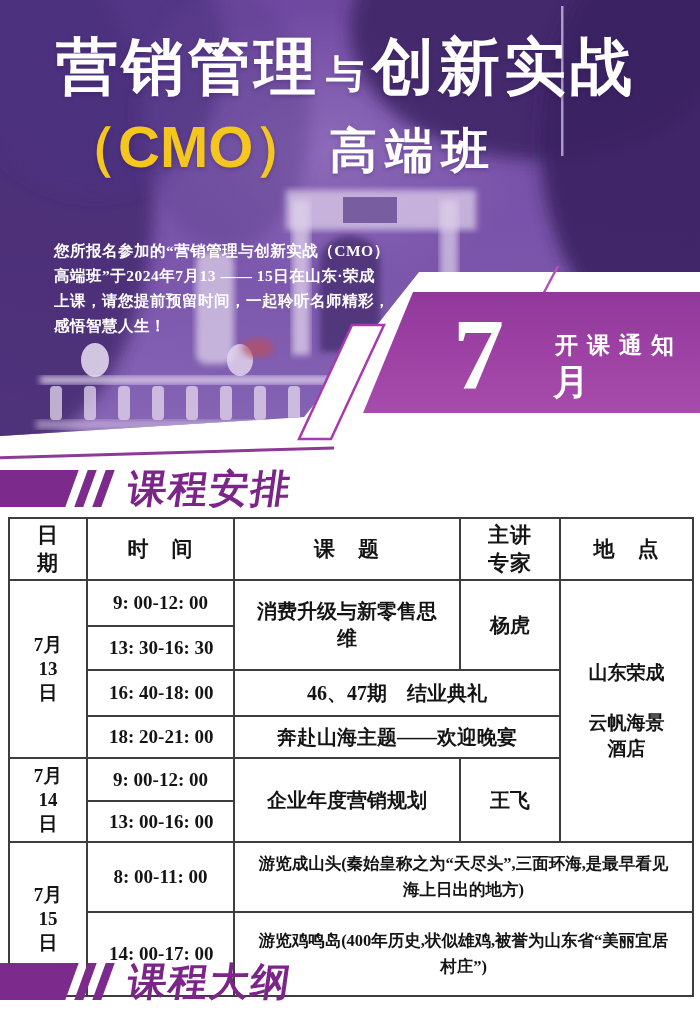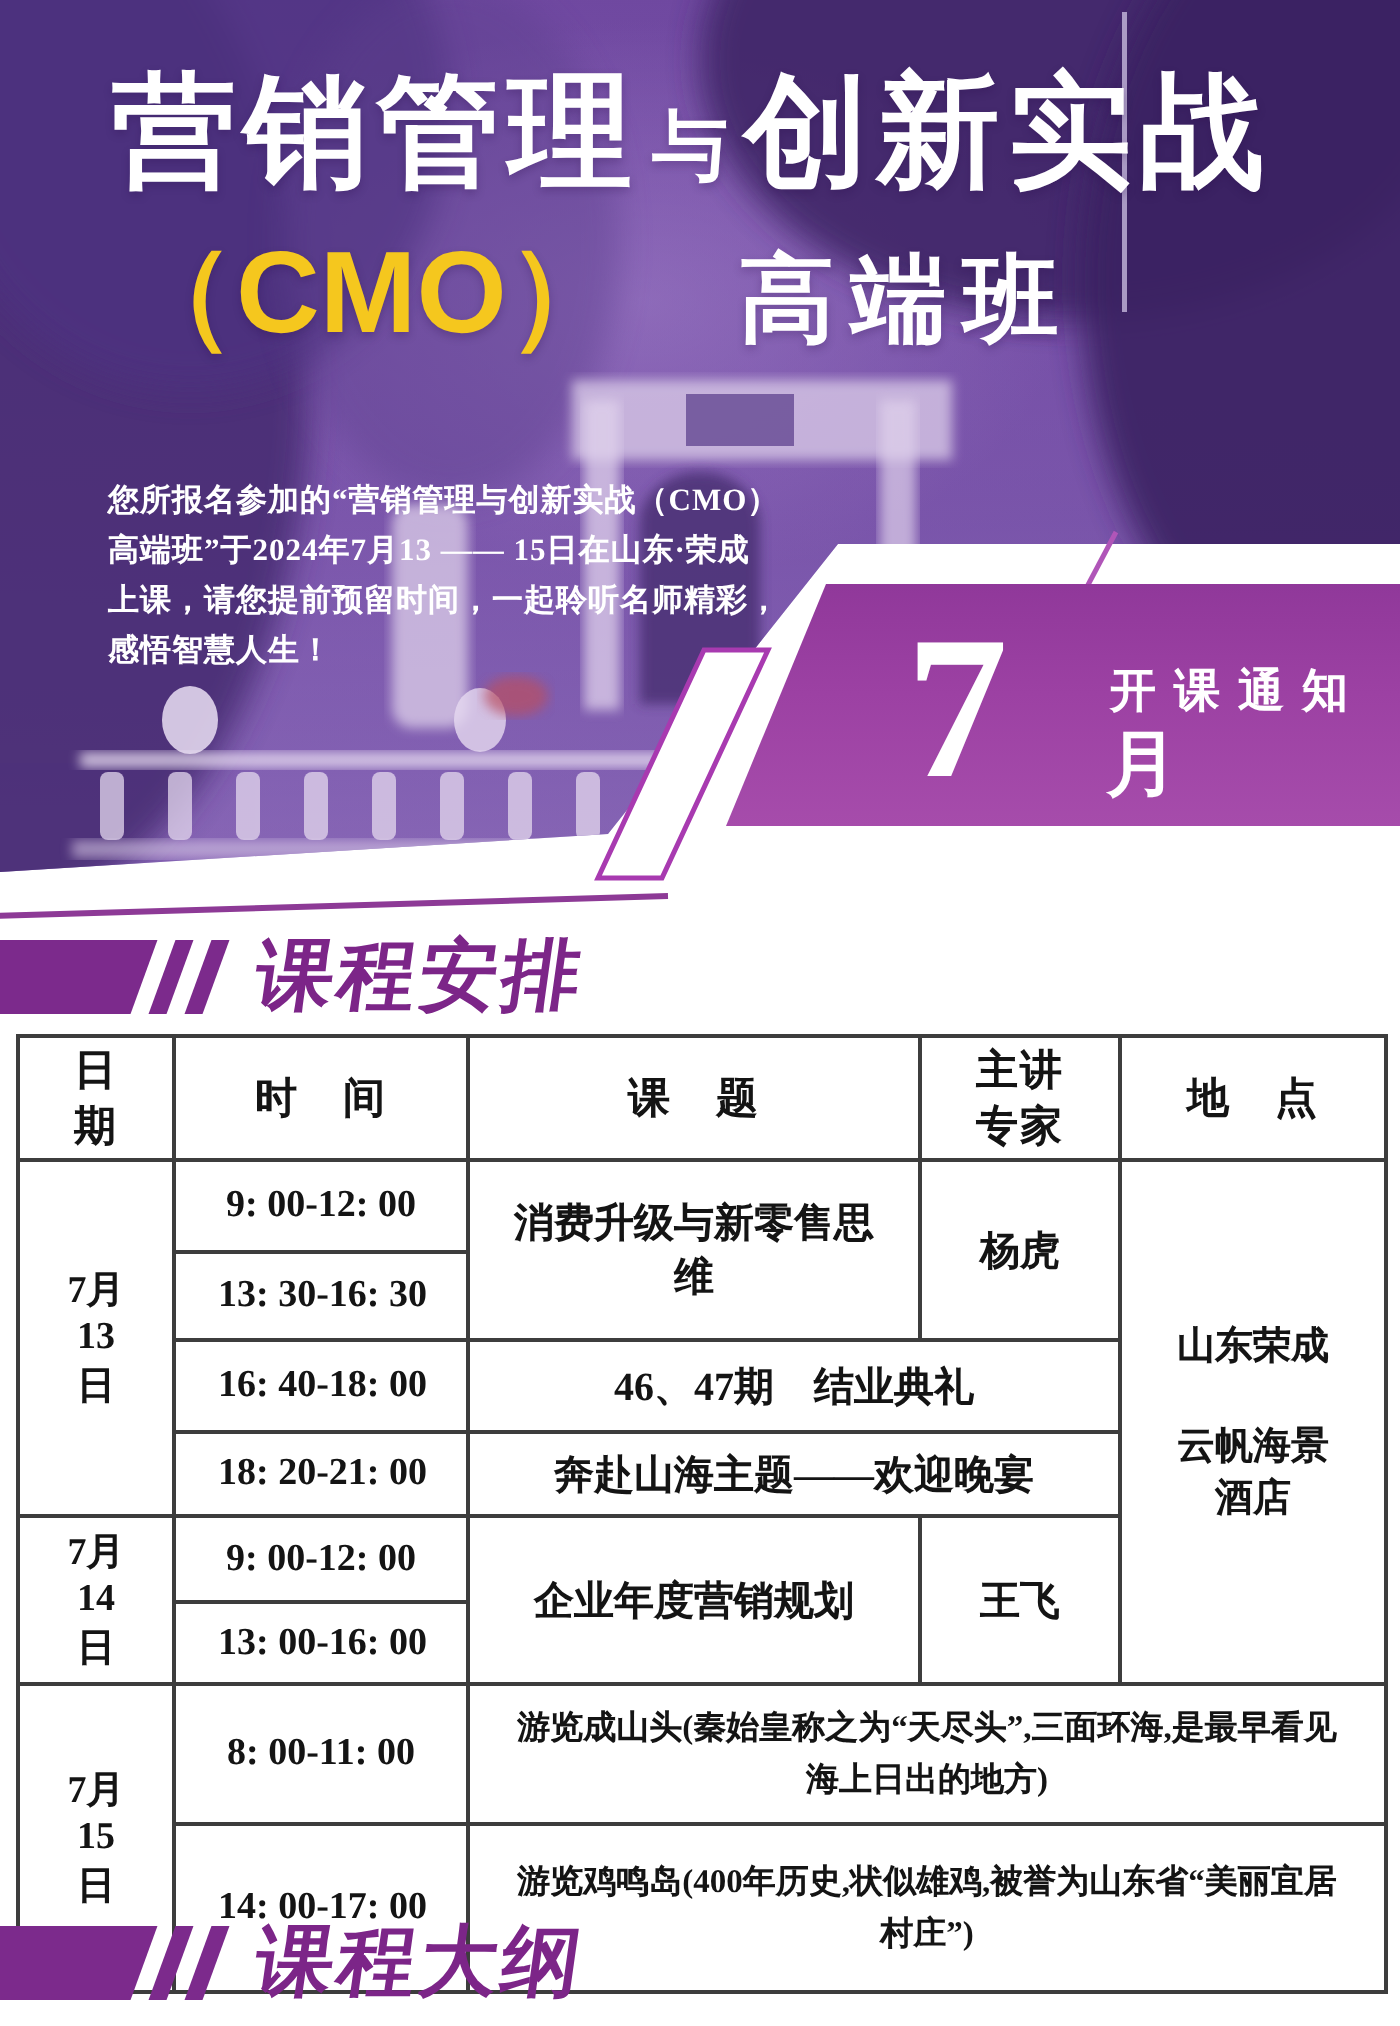--- a/index.html
+++ b/index.html
@@ -26,21 +26,21 @@
   .hero-svg{position:absolute;inset:0;}
   .hero-text{position:absolute;inset:0;color:#ffffff;}
   .title-line1{
     position:absolute;left:56px;top:36px;display:flex;align-items:center;
     font-weight:bold;font-size:62px;letter-spacing:4px;line-height:1;
     text-shadow:0 2px 4px rgba(40,10,70,.25);white-space:nowrap;
   }
   .title-conj{font-size:38px;margin:14px 8px 0 6px;letter-spacing:0;}
   .title-line2{
     position:absolute;left:60px;top:118px;display:flex;align-items:center;
-    line-height:1;white-space:nowrap;text-shadow:0 2px 4px rgba(40,10,70,.25);gap:40px;
+    line-height:1;white-space:nowrap;text-shadow:0 2px 4px rgba(40,10,70,.25);
   }
   .title-cmo{color:#f5c71e;font-weight:bold;font-size:58px;letter-spacing:0;}
   .title-suffix{color:#fff;font-weight:bold;font-size:48px;letter-spacing:8px;margin-left:18px;margin-top:8px;}
   .greeting{
     position:absolute;left:55px;top:206px;font-size:20px;font-weight:bold;letter-spacing:2px;
   }
   .intro{
     position:absolute;left:54px;top:238px;
     font-family:"Liberation Serif",serif;font-weight:bold;
     font-size:15.5px;line-height:25px;letter-spacing:.5px;white-space:nowrap;

